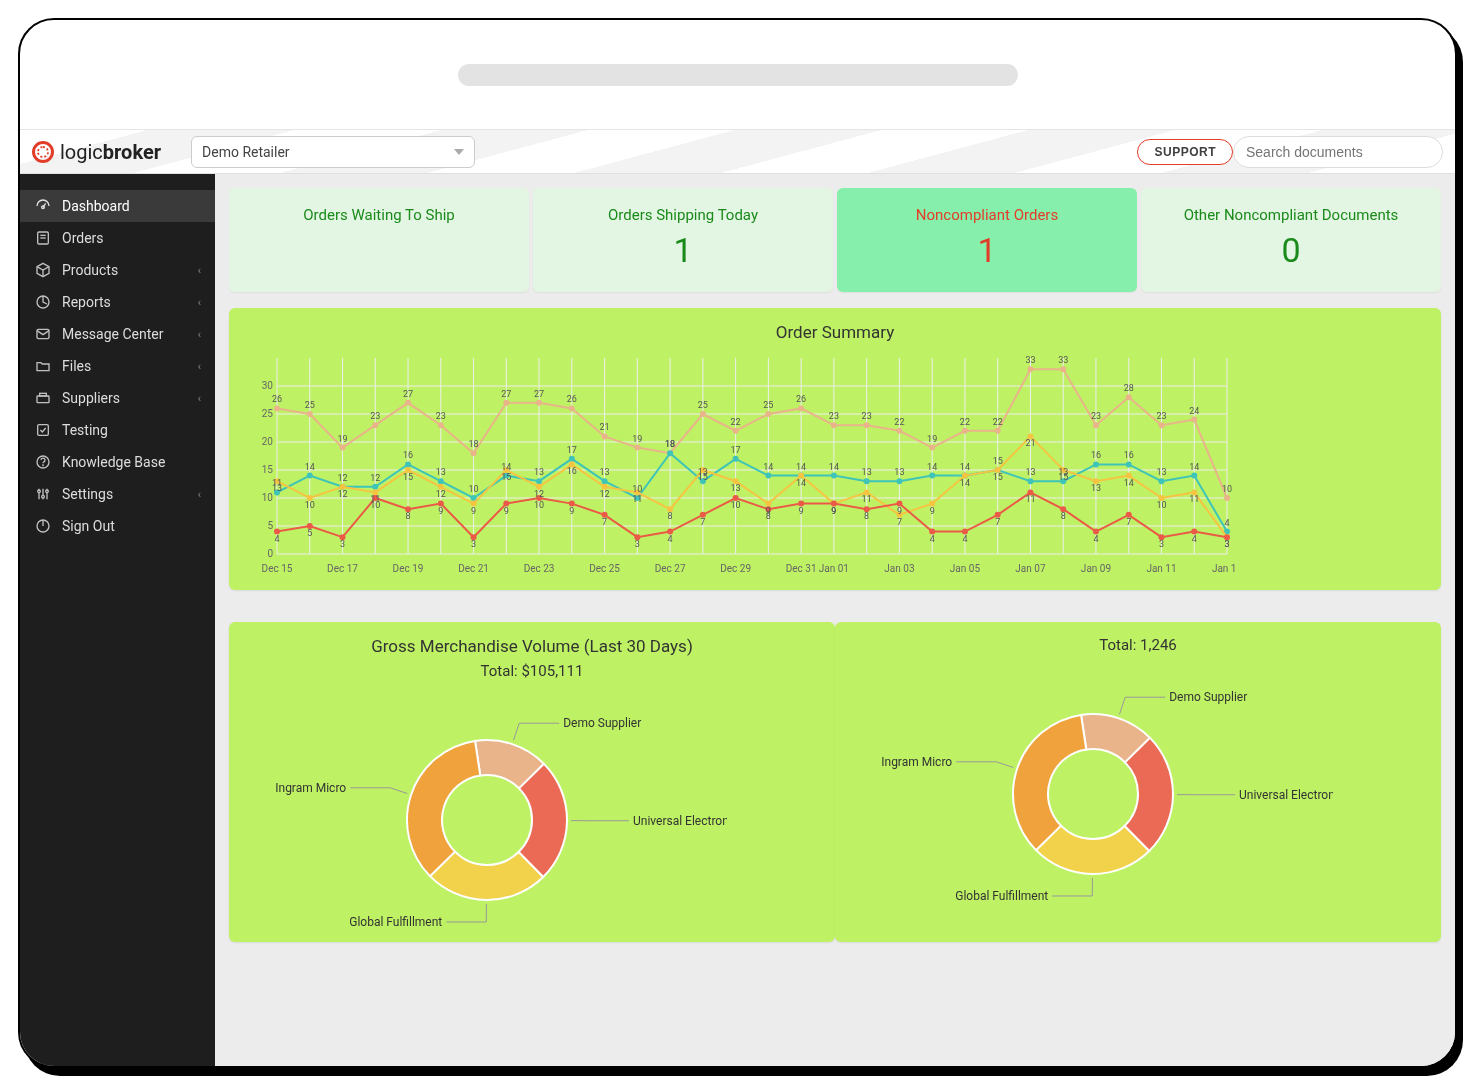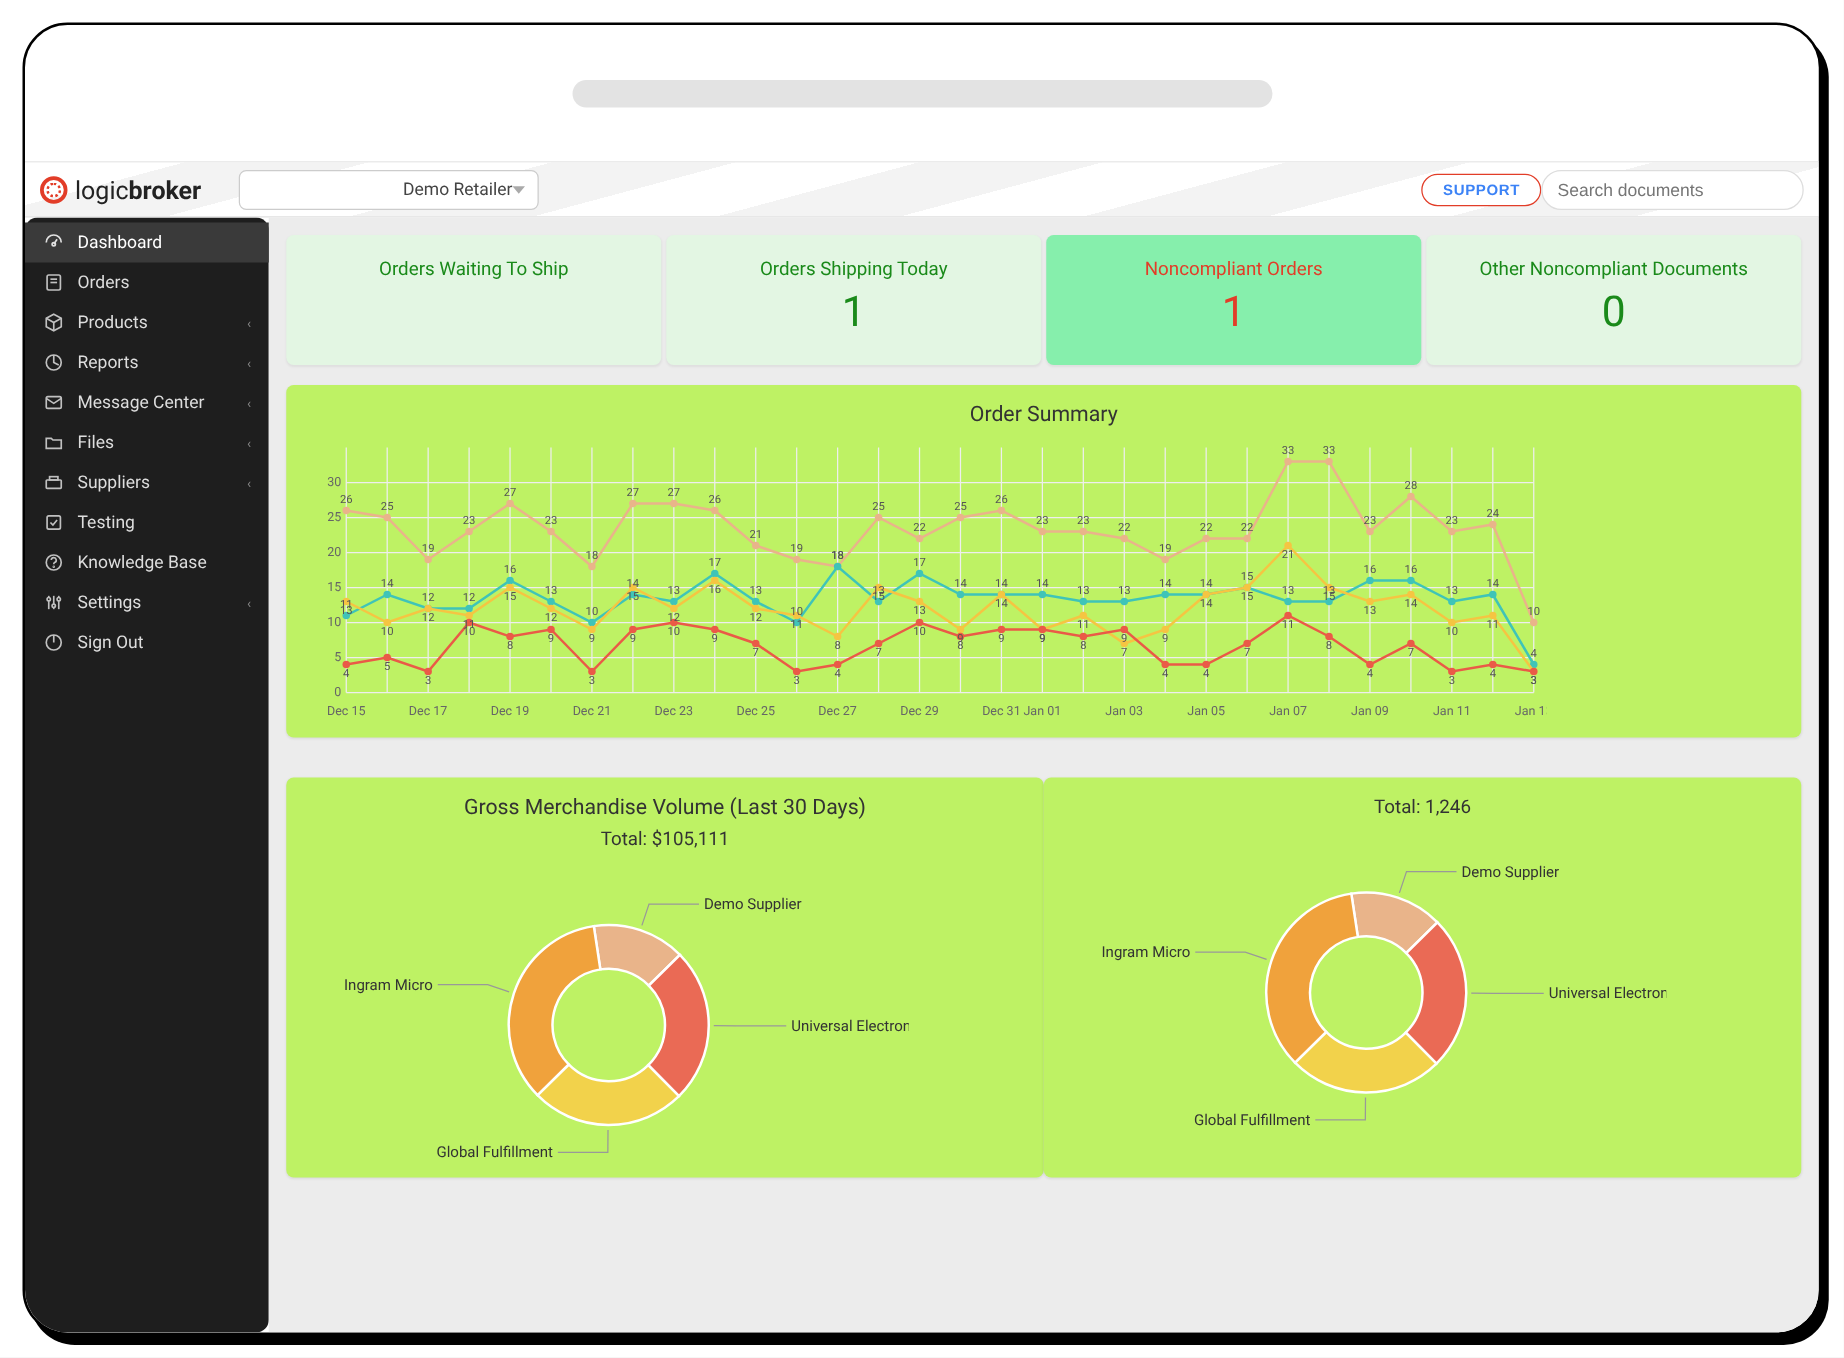--- a/index.html
+++ b/index.html
@@ -70,59 +70,58 @@
 .brand-icon::after {
   content: ""; position: absolute; inset: 2px;
   border: 2px dotted #e23d28; border-radius: 50%;
 }
 .brand strong { font-weight: 700; }
 .company-select {
   background: #fff;
   border: 1px solid #ccc;
   border-radius: 6px;
   height: 32px;
-  width: 240px;
+  width: 284px;
   display: flex;
   align-items: center;
   padding: 0 10px;
-  justify-content: flex-end;
+  justify-content: space-between;
   font-size: 14px;
   color: #444;
   margin-left: 30px;
 }
 .chev-down {
   width: 0; height: 0; border-left: 5px solid transparent;
   border-right: 5px solid transparent; border-top: 6px solid #aaa;
 }
 .spacer { flex: 1; }
 .support-btn {
   border: 1px solid #e23d28;
-  color: #3b82f6;
+  color: #404040;
   background: #fff;
   border-radius: 16px;
   padding: 5px 16px;
   font-size: 12px;
   font-weight: 600;
   letter-spacing: 0.5px;
 }
 .search-wrap {
   display: flex; align-items: center; gap: 8px;
   background: #fff; border: 1px solid #ddd; border-radius: 18px;
   height: 32px; padding: 0 12px; width: 210px;
 }
 .search-wrap input {
   border: none; outline: none; flex: 1; font-size: 14px; color: #555; background: transparent;
 }
 .layout {
   flex: 1; display: flex; overflow: hidden;
 }
 .sidebar {
   width: 195px; background: #1e1e1e; color: #ddd; font-size: 14px;
-  padding: 4px 0;
-  border-radius: 10px;
+  padding: 16px 0;
 }
 .nav-item {
   display: flex; align-items: center; gap: 10px;
   padding: 8px 14px; cursor: pointer; position: relative;
 }
 .nav-item.active { background: #3a3a3a; color: #fff; }
 .nav-item .nav-icon { width: 18px; display: flex; justify-content: center; opacity: 0.85; }
 .nav-item .nav-label { flex: 1; }
 .nav-item .mini-chev {
   font-size: 11px; color: #888;

